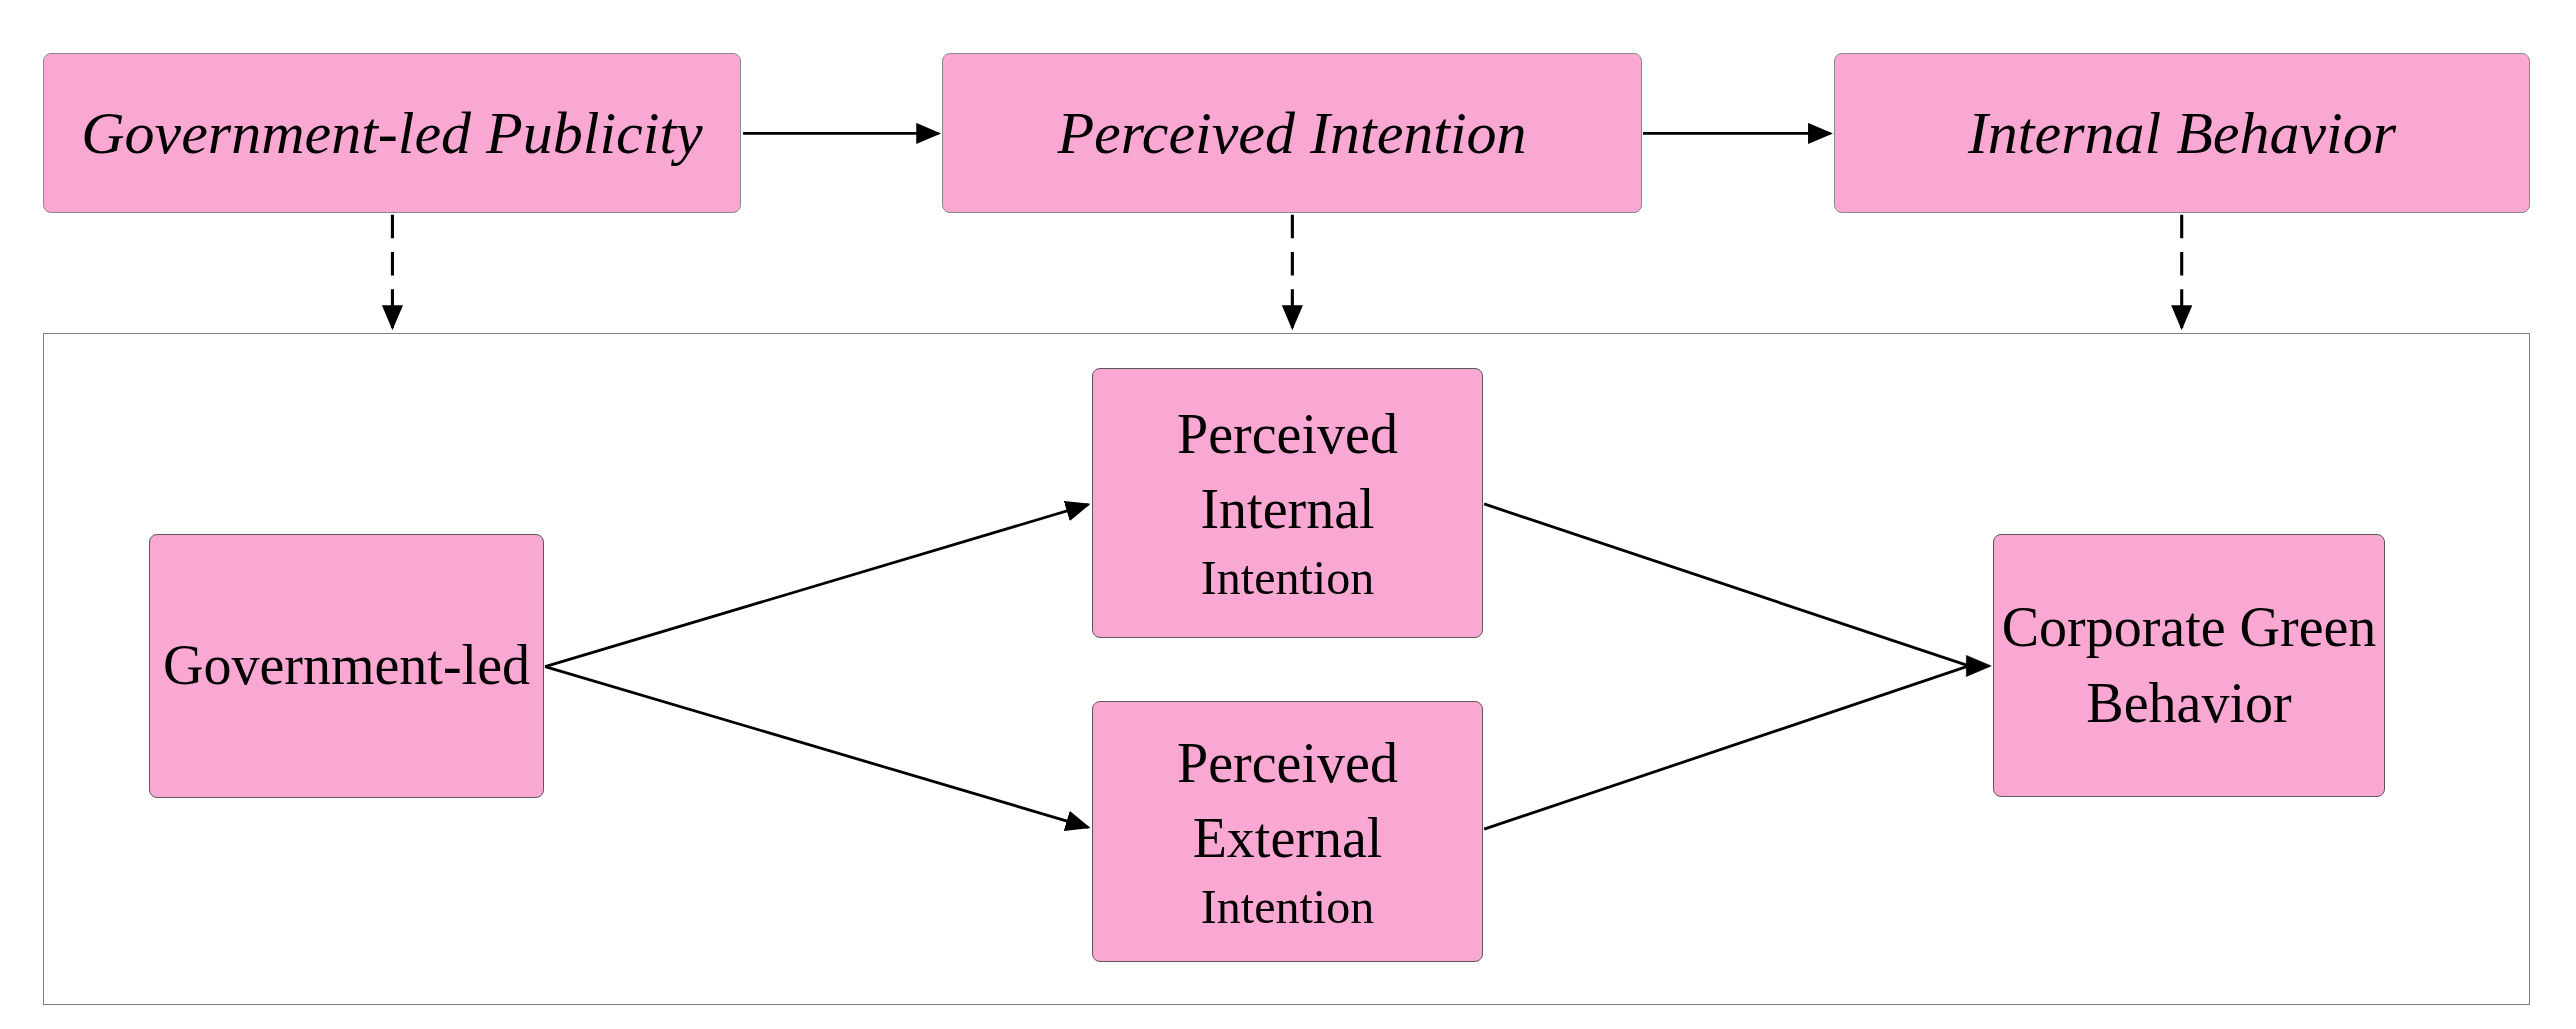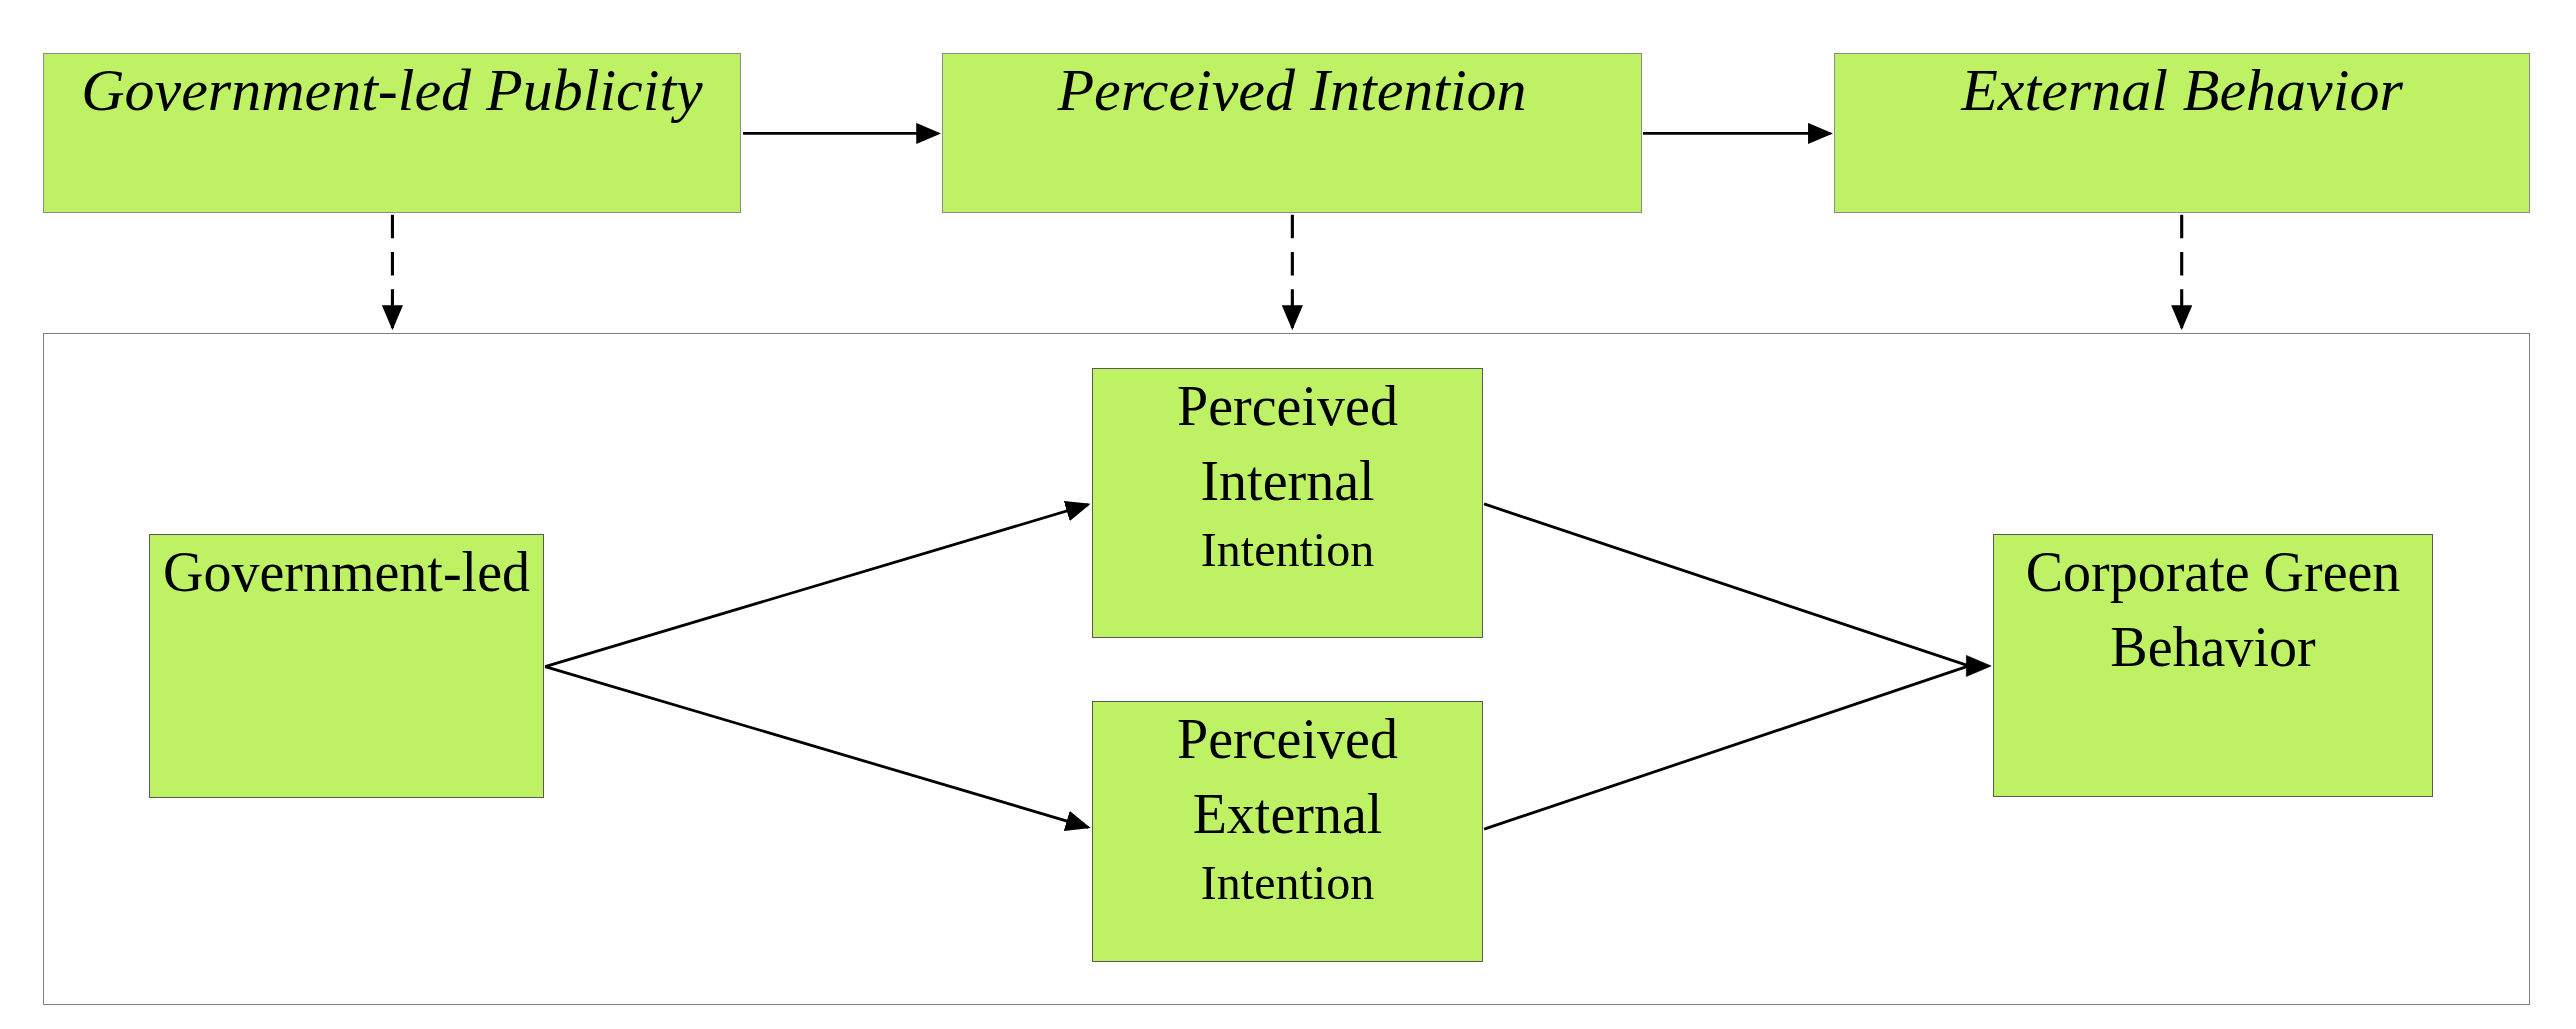--- a/index.html
+++ b/index.html
@@ -1,39 +1,39 @@
 <!DOCTYPE html>
 <html style="font-size:10px"><head>
 <meta charset="utf-8">
 <style>
   html,body{margin:0;padding:0;background:#ffffff;}
   .stage{
     position:relative;width:2576px;height:1029px;background:#ffffff;
     font-family:"Liberation Serif","DejaVu Serif",serif;color:#000000;overflow:hidden;
   }
   .box{
-    position:absolute;display:flex;align-items:center;justify-content:flex-start;
-    flex-direction:column;text-align:center;background:#bef264;box-sizing:border-box;
+    position:absolute;display:flex;align-items:center;justify-content:center;
+    flex-direction:column;text-align:center;background:#f9a8d4;box-sizing:border-box;border-radius:8px;
   }
   
   .tbox{border:1.9px solid #8a8a8a;font-style:italic;font-size:60px;line-height:1.2;}
   #tbox-publicity{left:43px;top:53px;width:698px;height:160px;}
   #tbox-intention{left:942px;top:53px;width:700px;height:160px;}
   #tbox-behavior{left:1834px;top:53px;width:696px;height:160px;}
   
   .panel{
     position:absolute;left:43px;top:333px;width:2487px;height:672px;
     border:1.9px solid #7f7f7f;box-sizing:border-box;background:#ffffff;
   }
   
   .ibox{border:1.2px solid #595959;font-size:56px;line-height:1.34;}
   #ibox-gov{left:149px;top:534px;width:395px;height:264px;}
   #ibox-internal{left:1092px;top:368px;width:391px;height:270px;}
   #ibox-external{left:1092px;top:701px;width:391px;height:261px;}
-  #ibox-green-behavior{left:1993px;top:534px;width:440px;height:263px;}
+  #ibox-green-behavior{left:1993px;top:534px;width:392px;height:263px;}
   .ibox span{display:block;}
   .intention-line{font-size:48px;line-height:1.28;}
   svg.arrow-layer{position:absolute;left:0;top:0;pointer-events:none;}
   svg.arrow-layer line, svg.arrow-layer polygon{stroke:#000000;}
   .solid-line{stroke-width:4.5;fill:none;}
   .dashed-line{stroke-width:5;fill:none;stroke-dasharray:38 22;}
   .head{fill:#000000;stroke:none;}
 </style>
 </head>
 <body>
@@ -42,21 +42,21 @@
 
   <div class="panel"></div>
 
   <div class="box tbox" id="tbox-publicity">
     <span>Government-led Publicity</span>
   </div>
   <div class="box tbox" id="tbox-intention">
     <span>Perceived Intention</span>
   </div>
   <div class="box tbox" id="tbox-behavior">
-    <span>External Behavior</span>
+    <span>Internal Behavior</span>
   </div>
 
   <div class="box ibox" id="ibox-gov">
     <span>Government-led</span>
   </div>
   <div class="box ibox" id="ibox-internal">
     <span>Perceived</span>
     <span>Internal</span>
     <span class="intention-line">Intention</span>
   </div>

